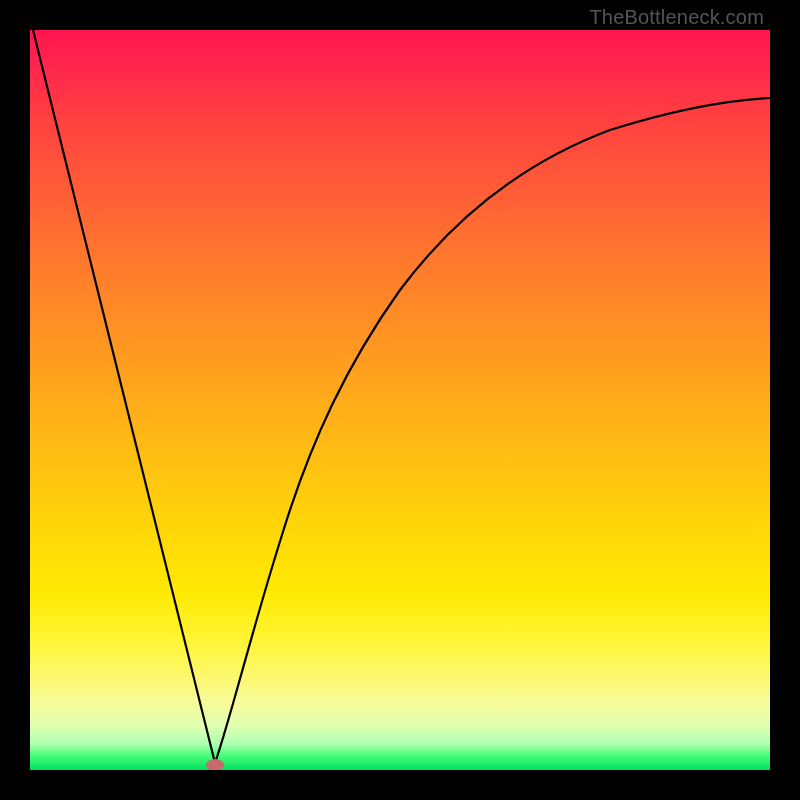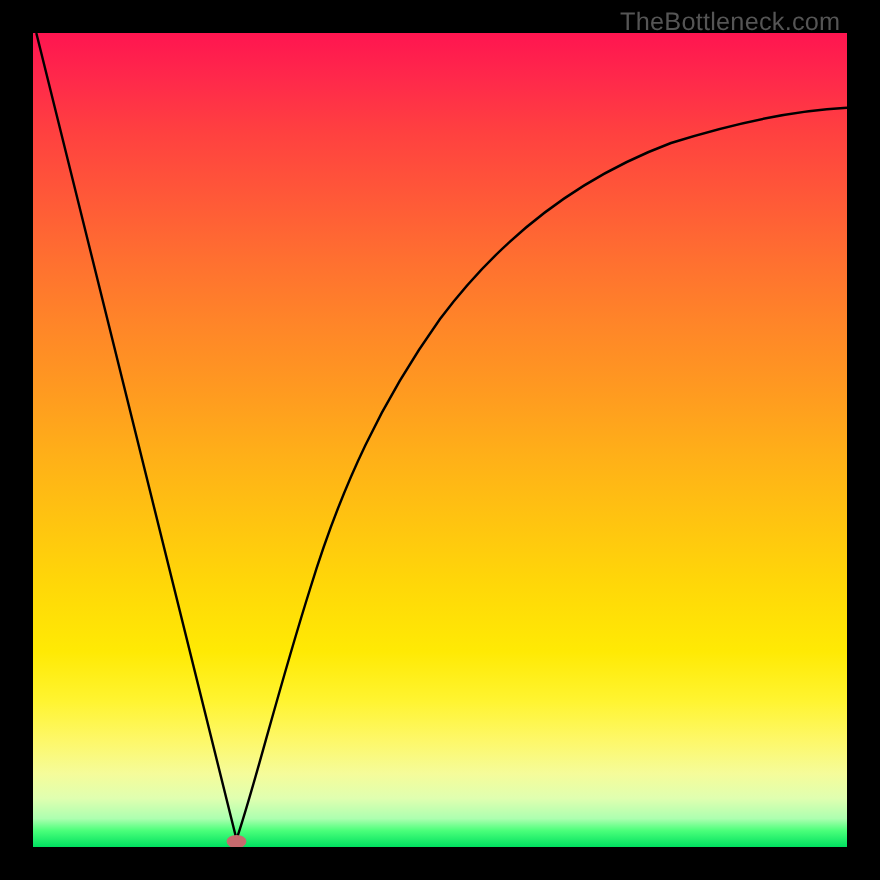--- a/index.html
+++ b/index.html
@@ -36,21 +36,21 @@
       #adffb0 96.5%,
       #4aff7a 98%,
       #00e060 100%
     );
   }
   .watermark {
     position: absolute;
     top: 6px;
     right: 36px;
     color: #555;
-    font-size: 23px;
+    font-size: 20px;
     letter-spacing: 0.2px;
   }
   .curve-svg {
     position: absolute;
     left: 30px;
     top: 30px;
     width: 740px;
     height: 740px;
   }
   .curve-line {

